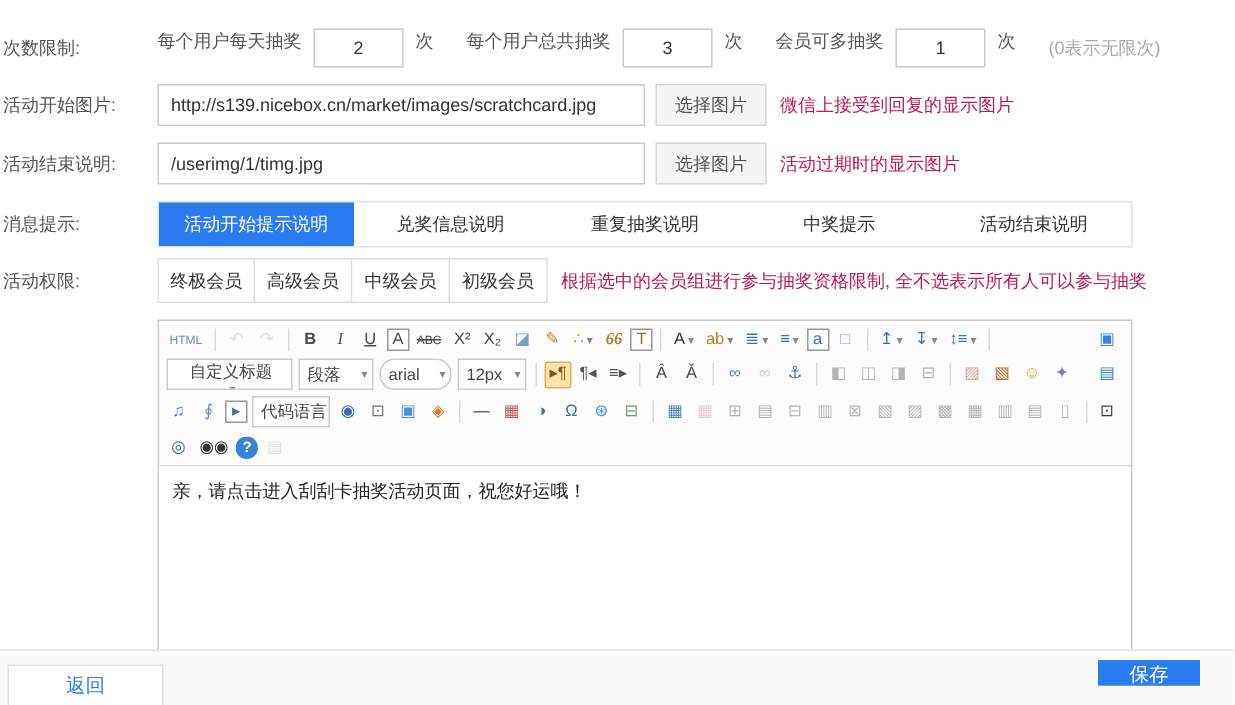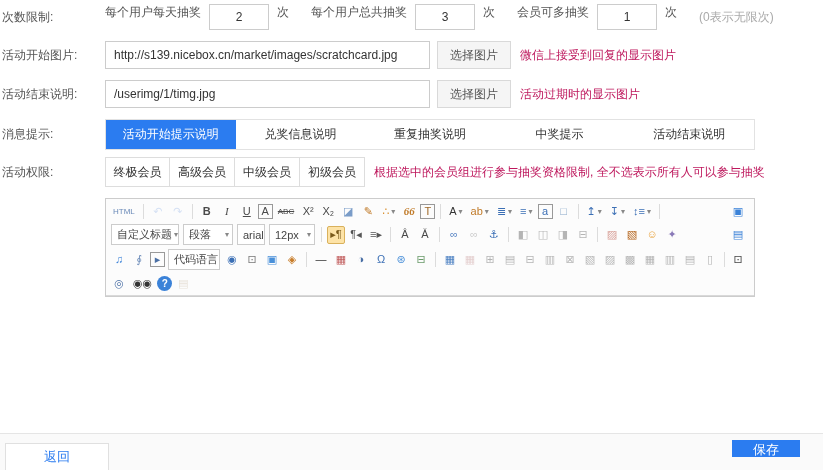--- a/index.html
+++ b/index.html
@@ -1,18 +1,18 @@
 <!DOCTYPE html>
 <html><head>
 <meta charset="utf-8">
 <style>
   * { margin:0; padding:0; box-sizing:border-box; }
   html,body { width:823px; height:470px; background:#fff; overflow:hidden;
     font-family:"Liberation Sans","DejaVu Sans",sans-serif; font-size:12px; color:#555; }
-  .form-area { padding-top:4px; }
+  .form-area { padding-top:19px; }
   .form-row { display:flex; align-items:center; margin-bottom:11px; }
   .row-label { width:105px; flex:0 0 105px; padding-left:2px; color:#555; }
 
   
   .limit-group { display:flex; align-items:flex-start; }
   .limit-group .lbl { color:#555; }
   .num-input { width:60px; height:26px; border:1px solid #ccc; text-align:center;
     font-size:12px; color:#333; margin:0 8px; outline:none; }
   .unit { margin-right:22px; color:#555; }
   .gray-hint { color:#aaa; }
@@ -158,29 +158,29 @@
           <span class="tb-btn boxed" style="color: rgb(59, 111, 181);">a</span>
           <span class="tb-btn" style="color: rgb(138, 168, 200);">□</span>
           <span class="tb-sep"></span>
           <span class="tb-btn" style="color: rgb(59, 111, 181);">↥<span class="tb-caret">▾</span></span>
           <span class="tb-btn" style="color: rgb(59, 111, 181);">↧<span class="tb-caret">▾</span></span>
           <span class="tb-btn" style="color: rgb(59, 111, 181);">↕≡<span class="tb-caret">▾</span></span>
           <span class="tb-sep"></span>
           <span class="tb-btn push" style="color: rgb(59, 130, 216);">▣</span>
         </div>
         <div class="tb-row">
-          <span class="tb-select" style="width: 68px;">
+          <span class="tb-select" style="width: 84px; flex-direction: column;">
             <span>自定义标题</span>
             <span class="tb-caret">▾</span>
           </span>
           <span class="tb-select" style="width: 50px;">
             <span>段落</span>
             <span class="tb-caret">▾</span>
           </span>
-          <span class="tb-select" style="width: 28px;">
+          <span class="tb-select" style="width: 48px; border-radius: 10px;">
             <span>arial</span>
             <span class="tb-caret">▾</span>
           </span>
           <span class="tb-select" style="width: 46px;">
             <span>12px</span>
             <span class="tb-caret">▾</span>
           </span>
           <span class="tb-sep"></span>
           <span class="tb-btn active" style="color: rgb(122, 90, 26);">▸¶</span>
           <span class="tb-btn" style="color: rgb(85, 85, 85);">¶◂</span>
@@ -240,20 +240,21 @@
           <span class="tb-sep"></span>
           <span class="tb-btn push" style="color: rgb(68, 68, 68);">⊡</span>
         </div>
         <div class="tb-row">
           <span class="tb-btn" style="color: rgb(74, 111, 165);">◎</span>
           <span class="tb-btn" style="color: rgb(51, 51, 51);">◉◉</span>
           <span class="tb-btn round-blue">?</span>
           <span class="tb-btn disabled" style="color: rgb(200, 184, 160);">▤</span>
         </div>
       </div>
+    <div class="editor-body">亲，请点击进入刮刮卡抽奖活动页面，祝您好运哦！</div>
   </div>
 
 </div>
 
 <div class="footer">
   <button class="back-btn">返回</button>
   <button class="save-btn">保存</button>
 </div>
 
 </body></html>

